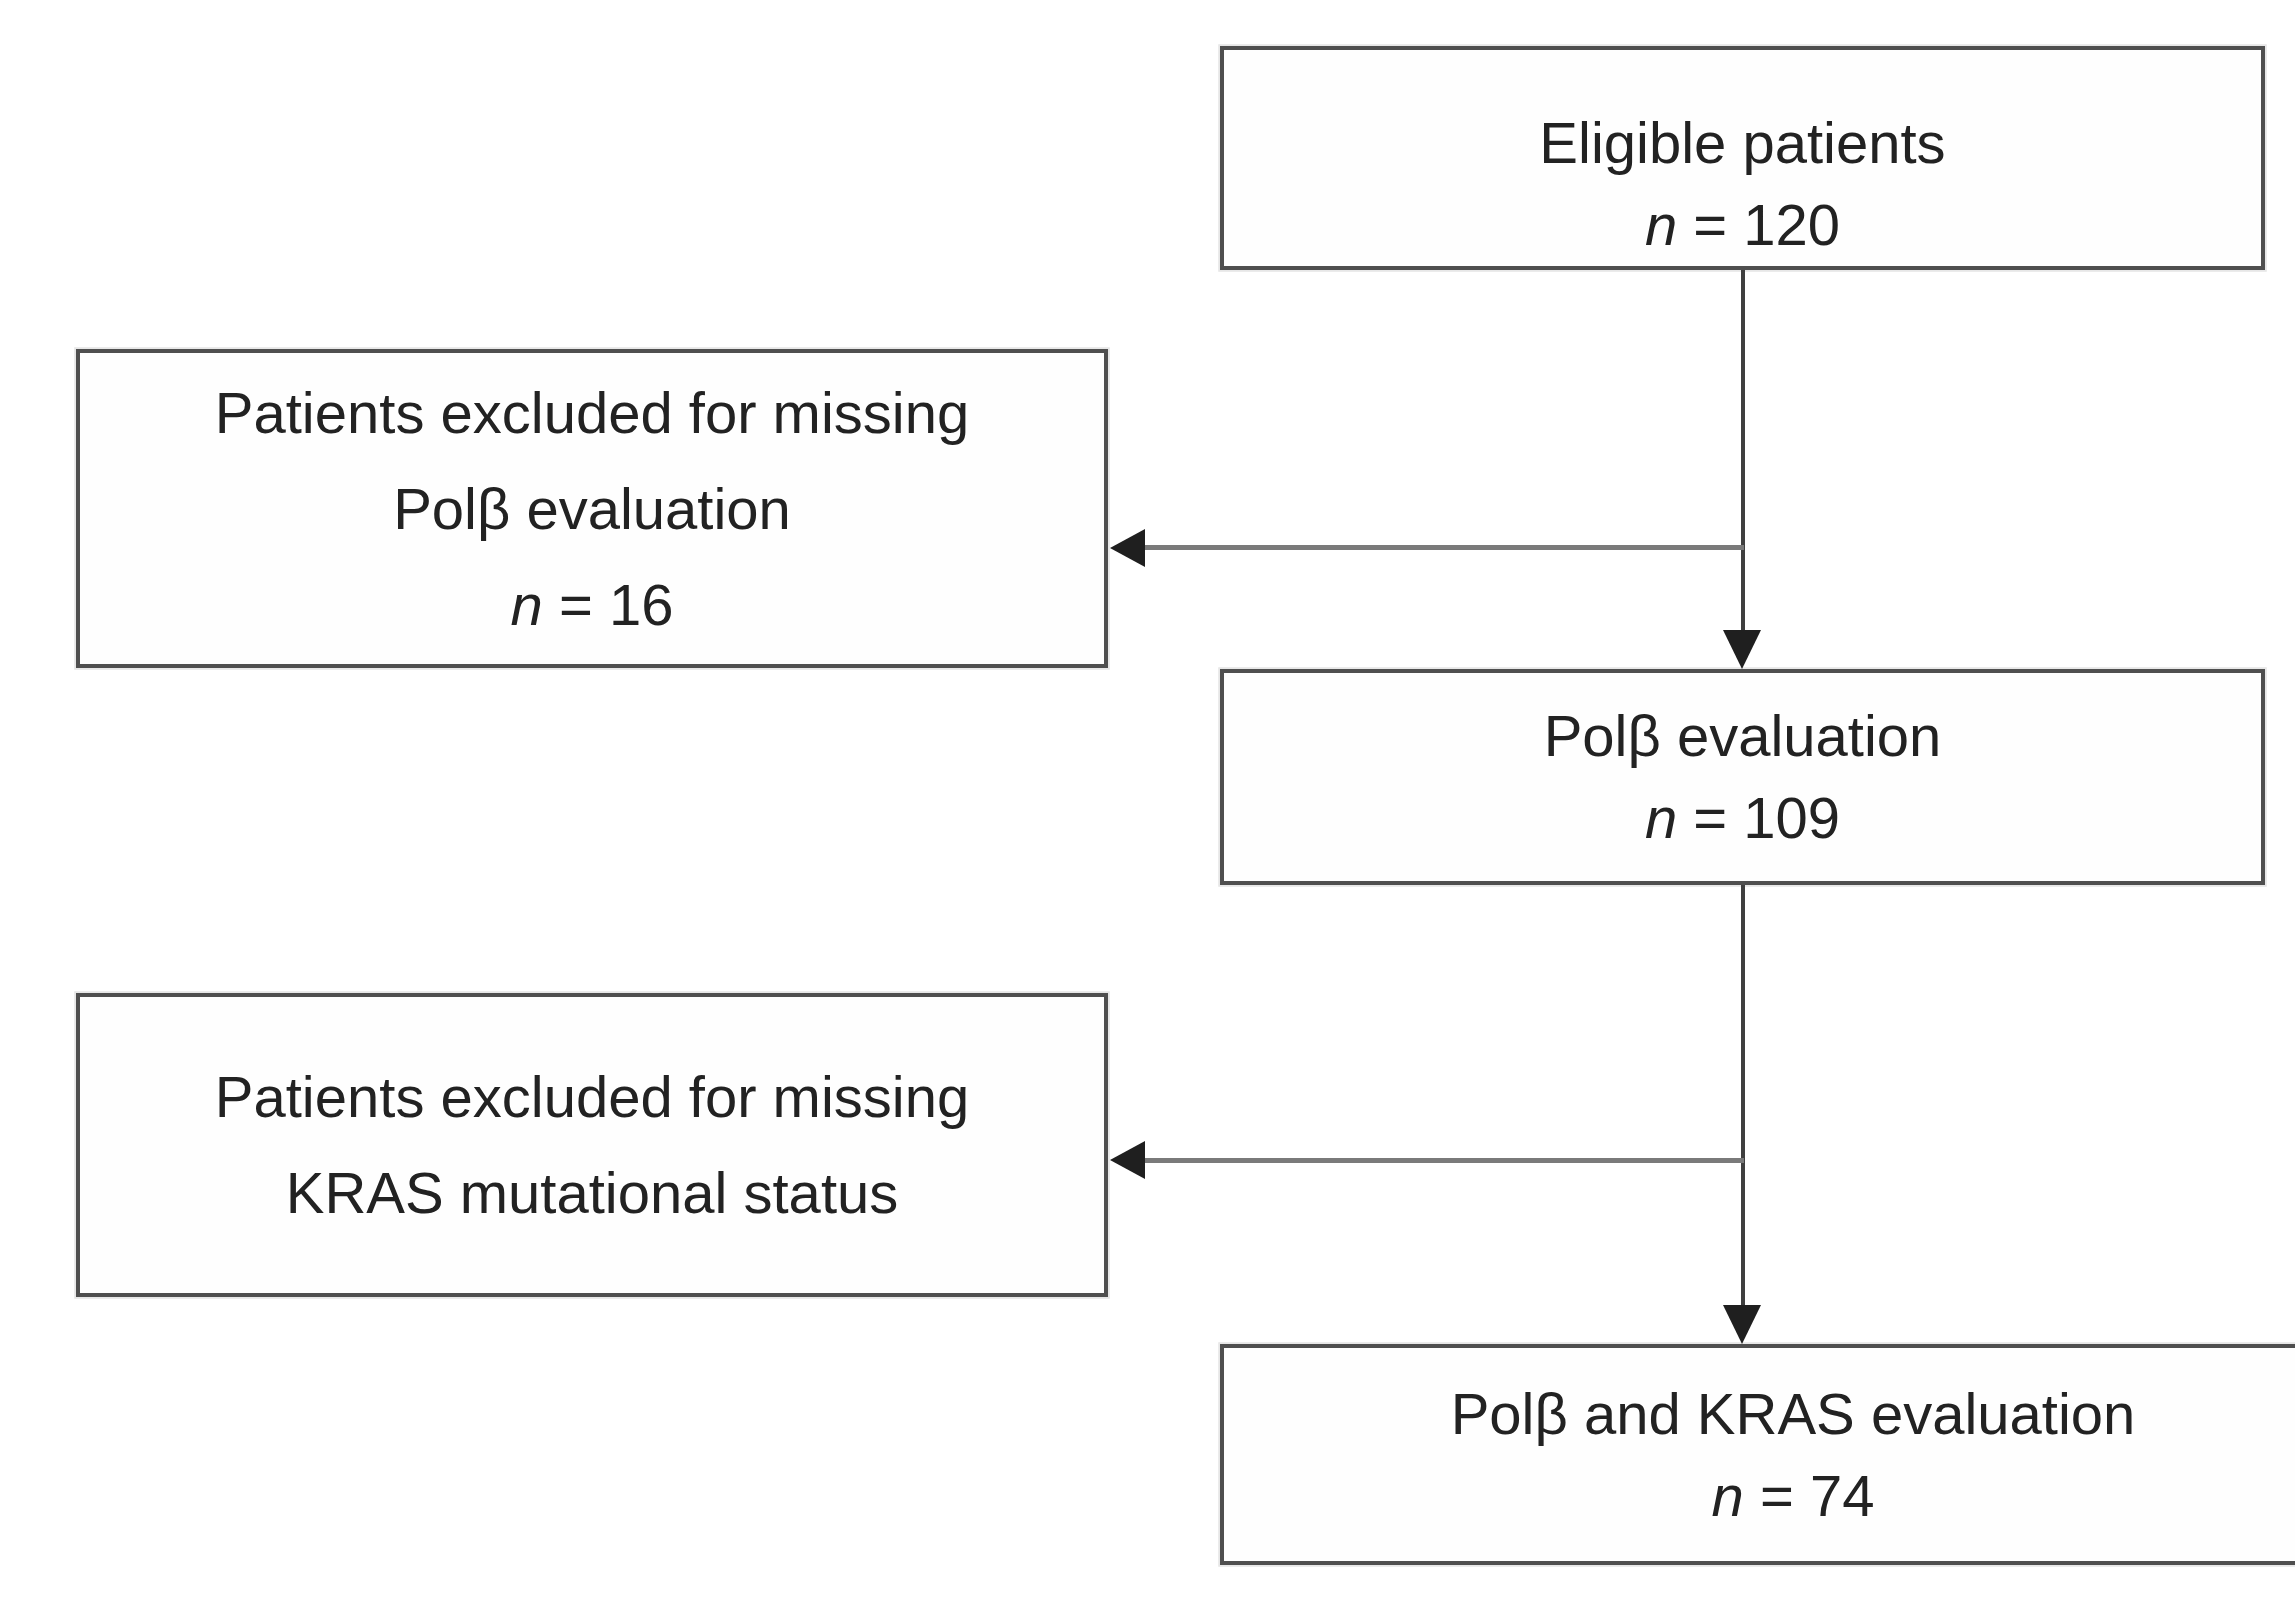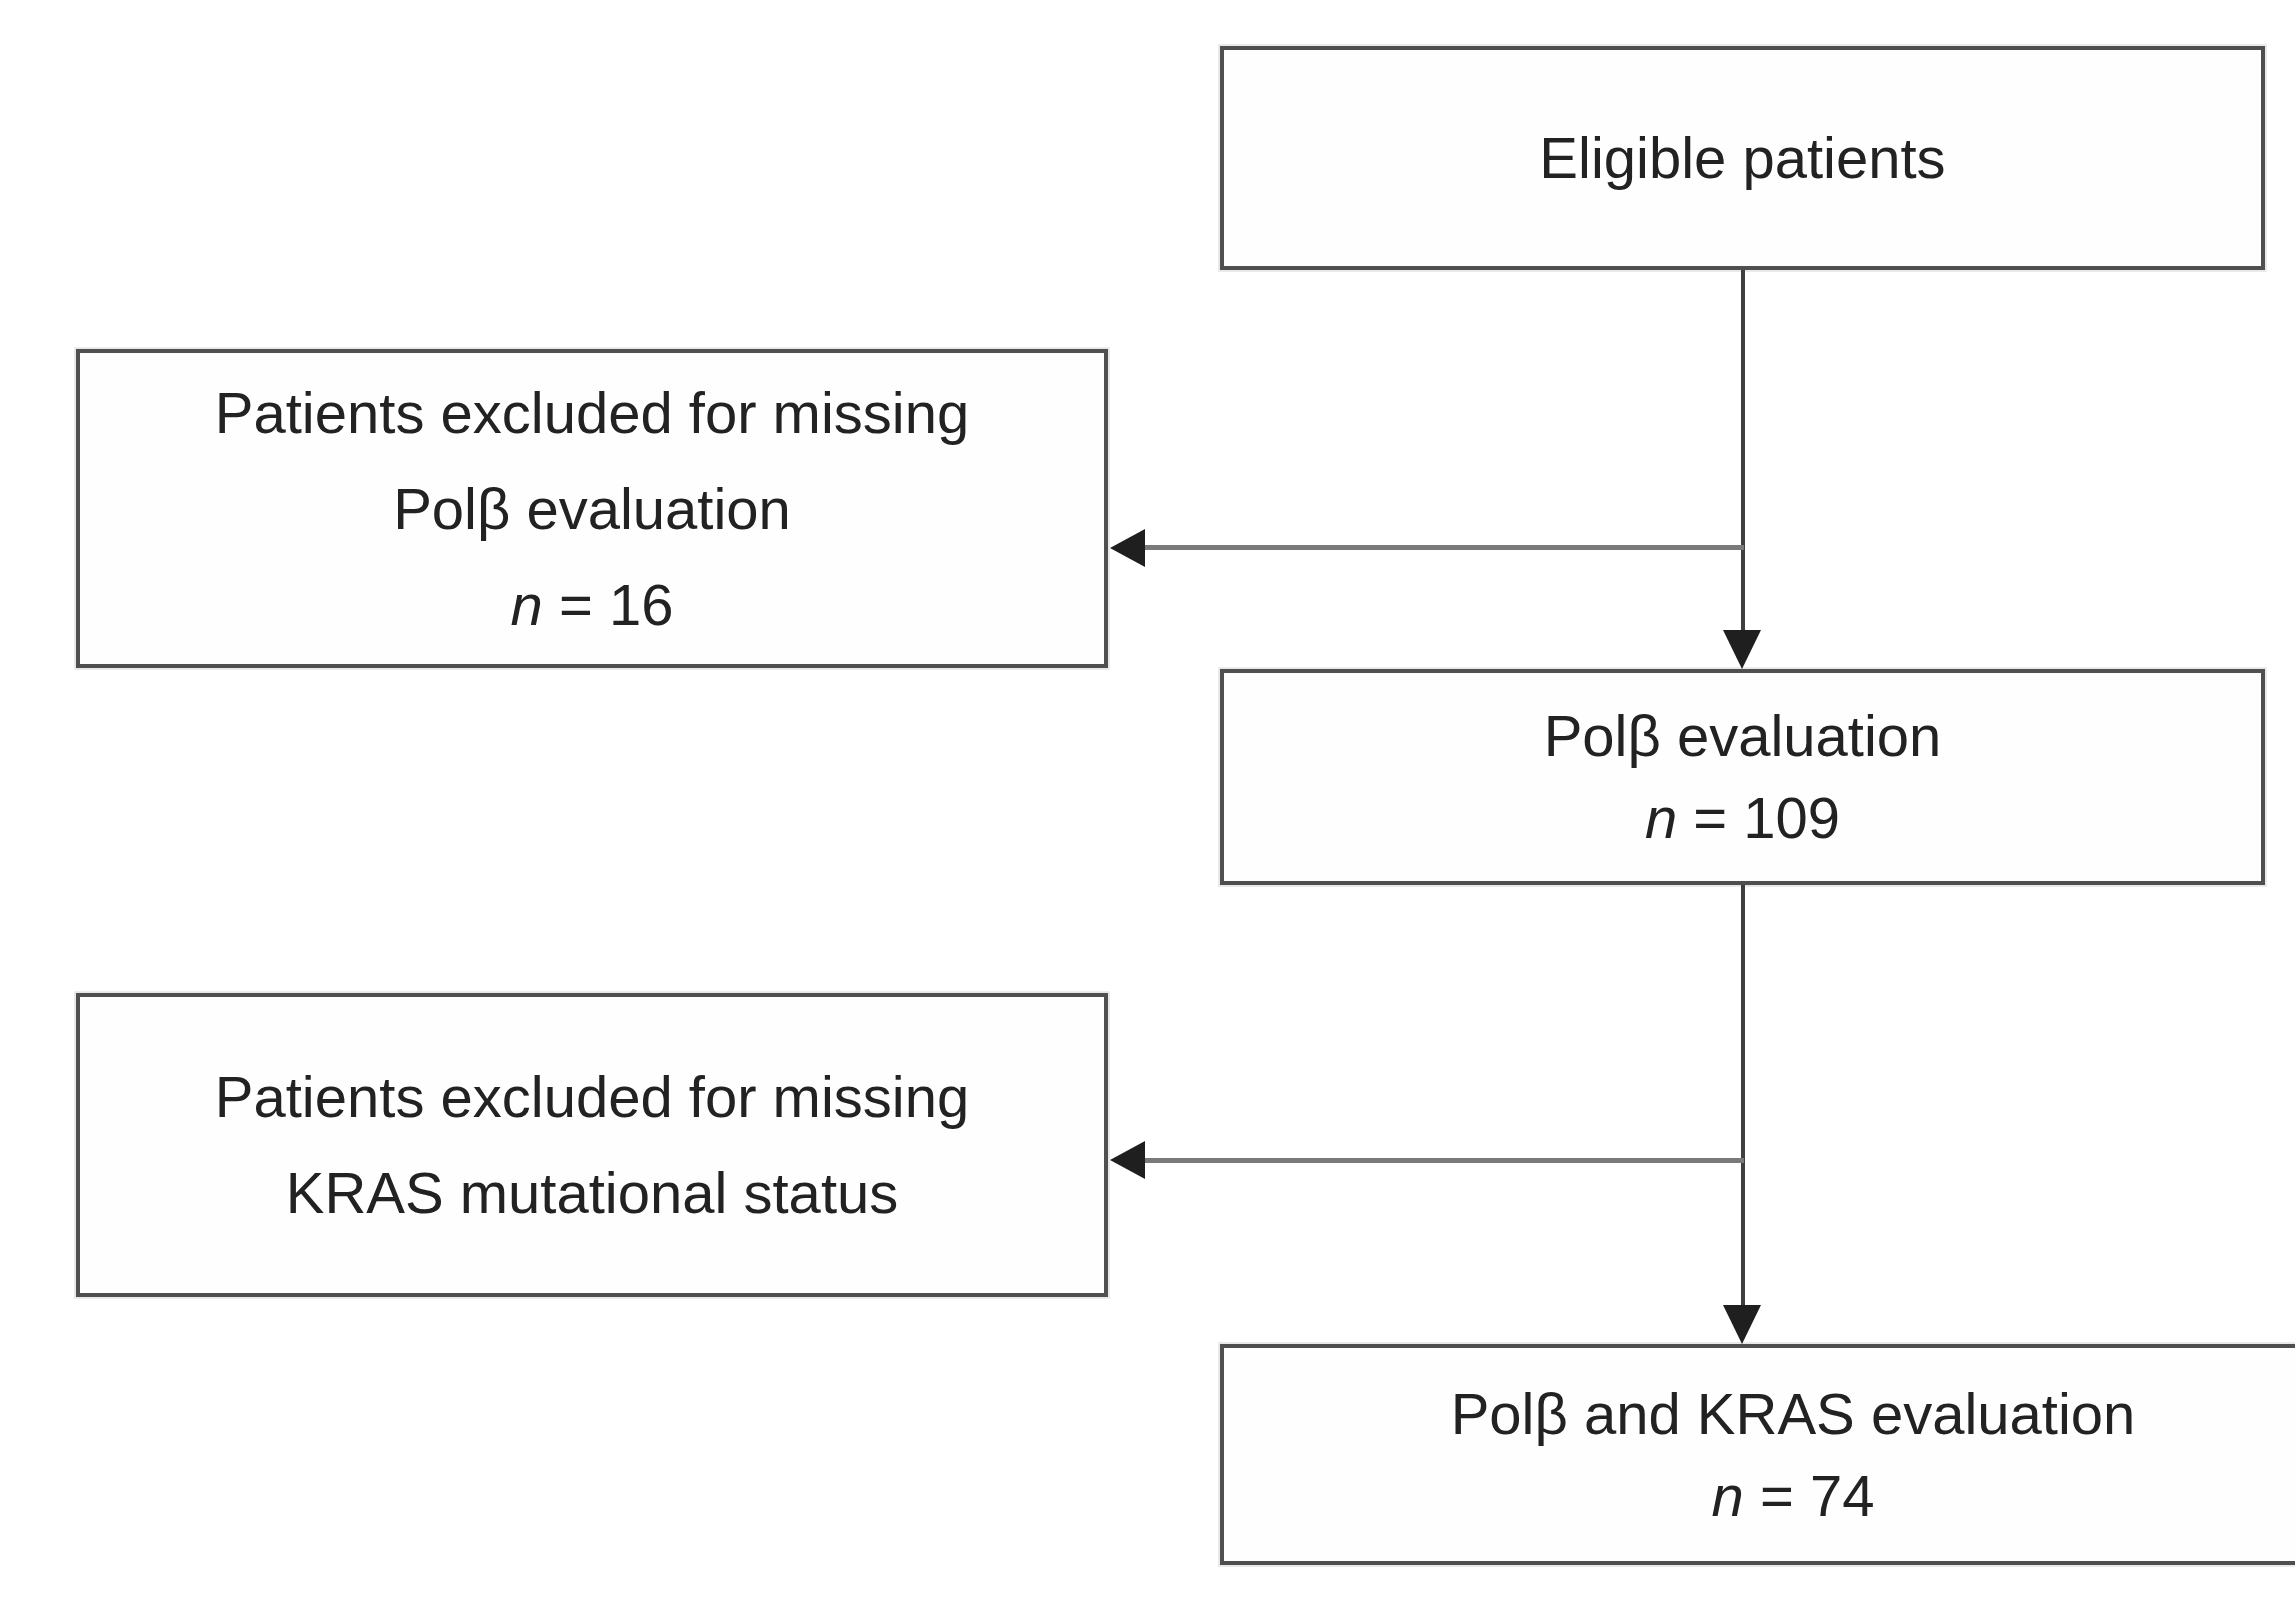--- a/index.html
+++ b/index.html
@@ -49,21 +49,21 @@
     border-right:19px solid transparent;
     border-top:39px solid var(--arrowhead);
   }
   .arrow-left{
     position:absolute;width:0;height:0;
     border-top:19px solid transparent;
     border-bottom:19px solid transparent;
     border-right:35px solid var(--arrowhead);
   }
   
-  #box-eligible      {left:1220px;top:46px;  width:1045px;height:224px;}
+  #box-eligible      {left:1220px;top:46px;  width:1045px;height:224px;justify-content:flex-end;}
   #box-excl-polb     {left:76px;  top:349px; width:1032px;height:319px;}
   #box-polb-eval     {left:1220px;top:669px; width:1045px;height:216px;}
   #box-excl-kras     {left:76px;  top:993px;width:1032px;height:304px;}
   #box-polb-kras     {left:1220px;top:1344px;width:1146px;height:221px;}
 
   #vline-1{left:1741px;top:270px; height:365px;}
   #arrow-down-1{left:1723px;top:630px;}
   #hline-1{left:1139px;top:545px; width:605px;}
   #arrow-left-1{left:1110px;top:529px;}
 
@@ -72,20 +72,21 @@
   #hline-2{left:1139px;top:1158px;width:605px;}
   #arrow-left-2{left:1110px;top:1141px;}
 </style>
 </head>
 <body>
 
 <div id="stage">
 
   <div class="box" id="box-eligible">
     <div class="line">Eligible patients</div>
+    <div class="line"><span class="n-italic">n</span><span> = 120</span></div>
   </div>
 
   <div class="box tall" id="box-excl-polb">
     <div class="line">Patients excluded for missing</div>
     <div class="line">Polβ evaluation</div>
     <div class="line"><span class="n-italic">n</span><span> = 16</span></div>
   </div>
 
   <div class="box" id="box-polb-eval">
     <div class="line">Polβ evaluation</div>

